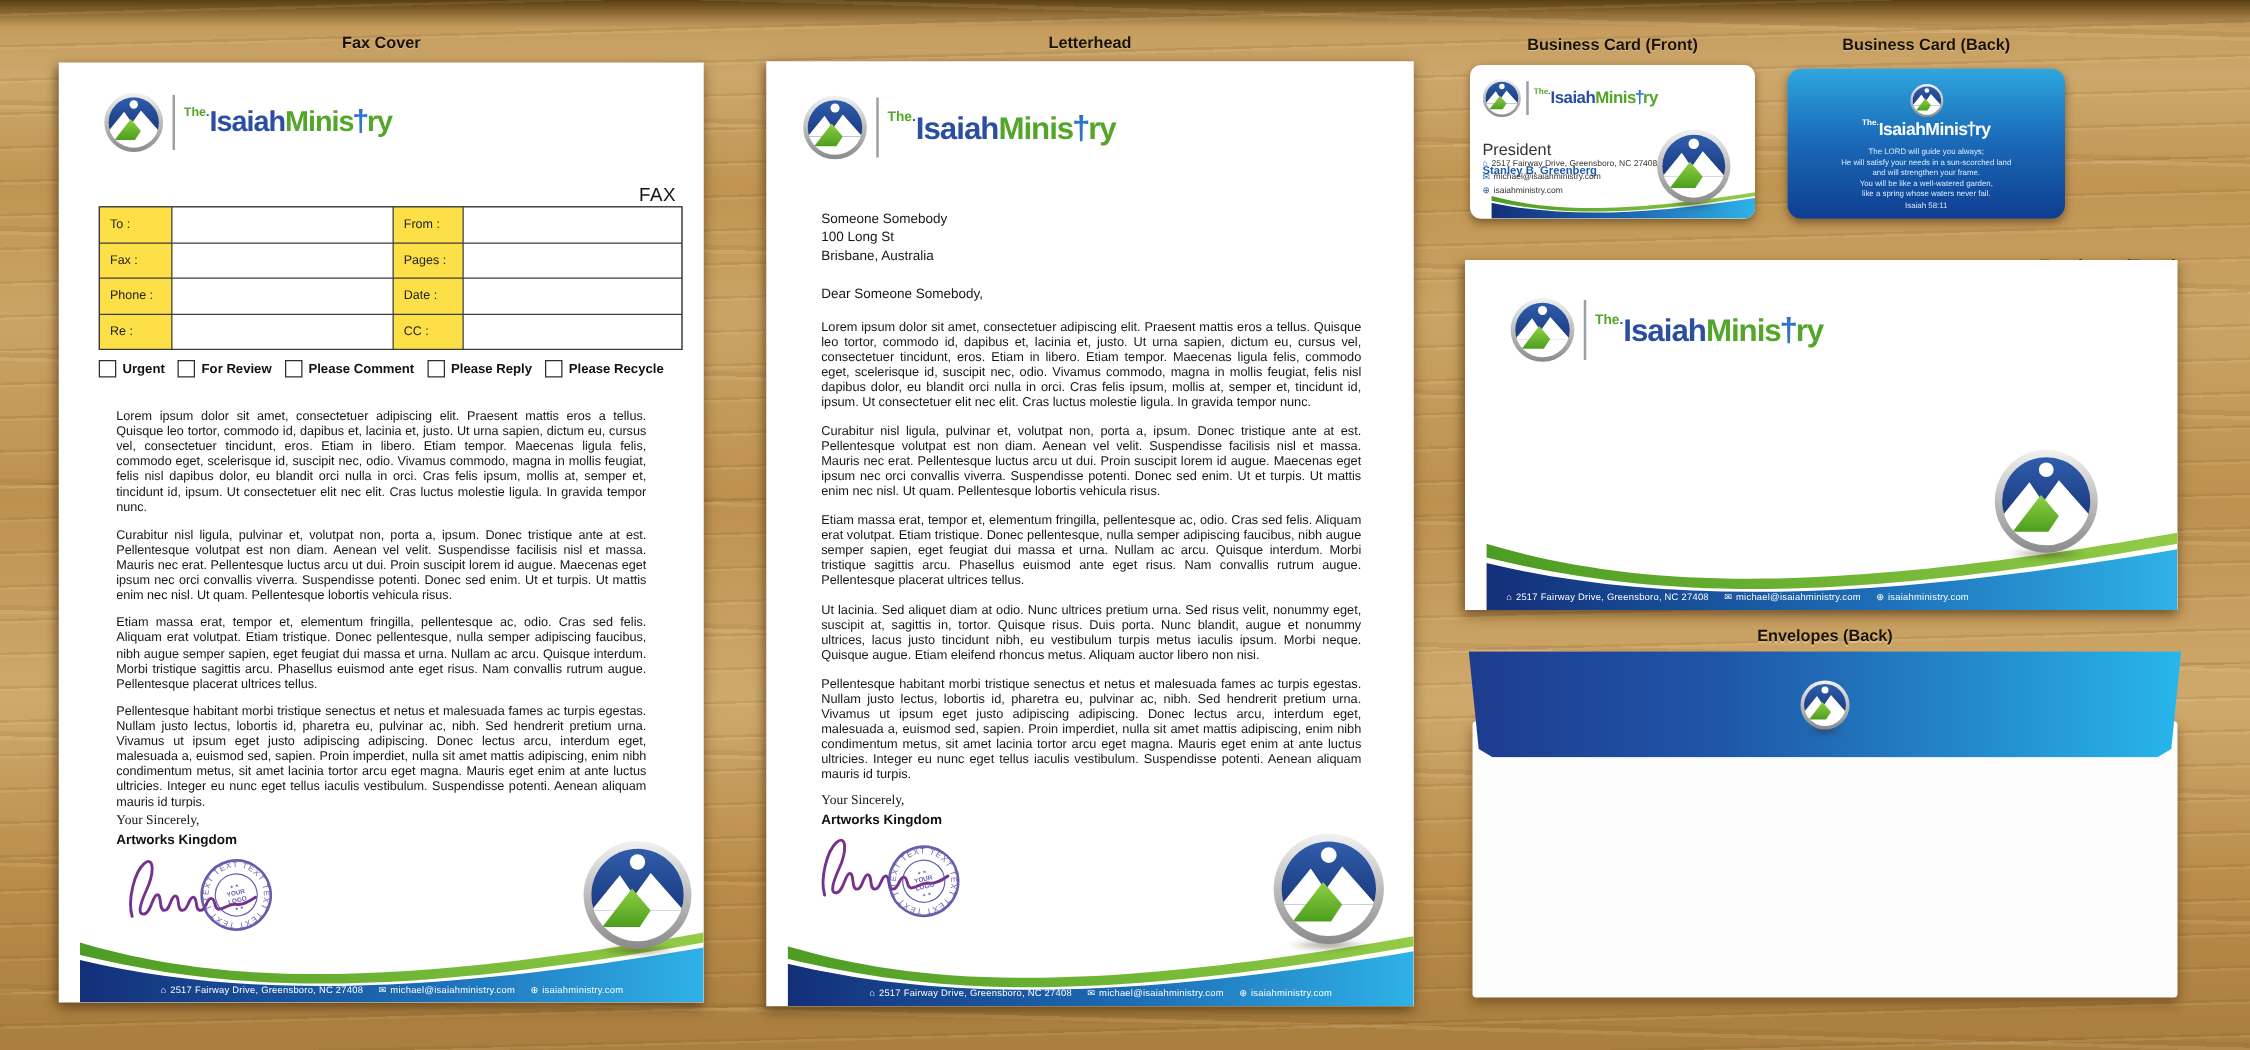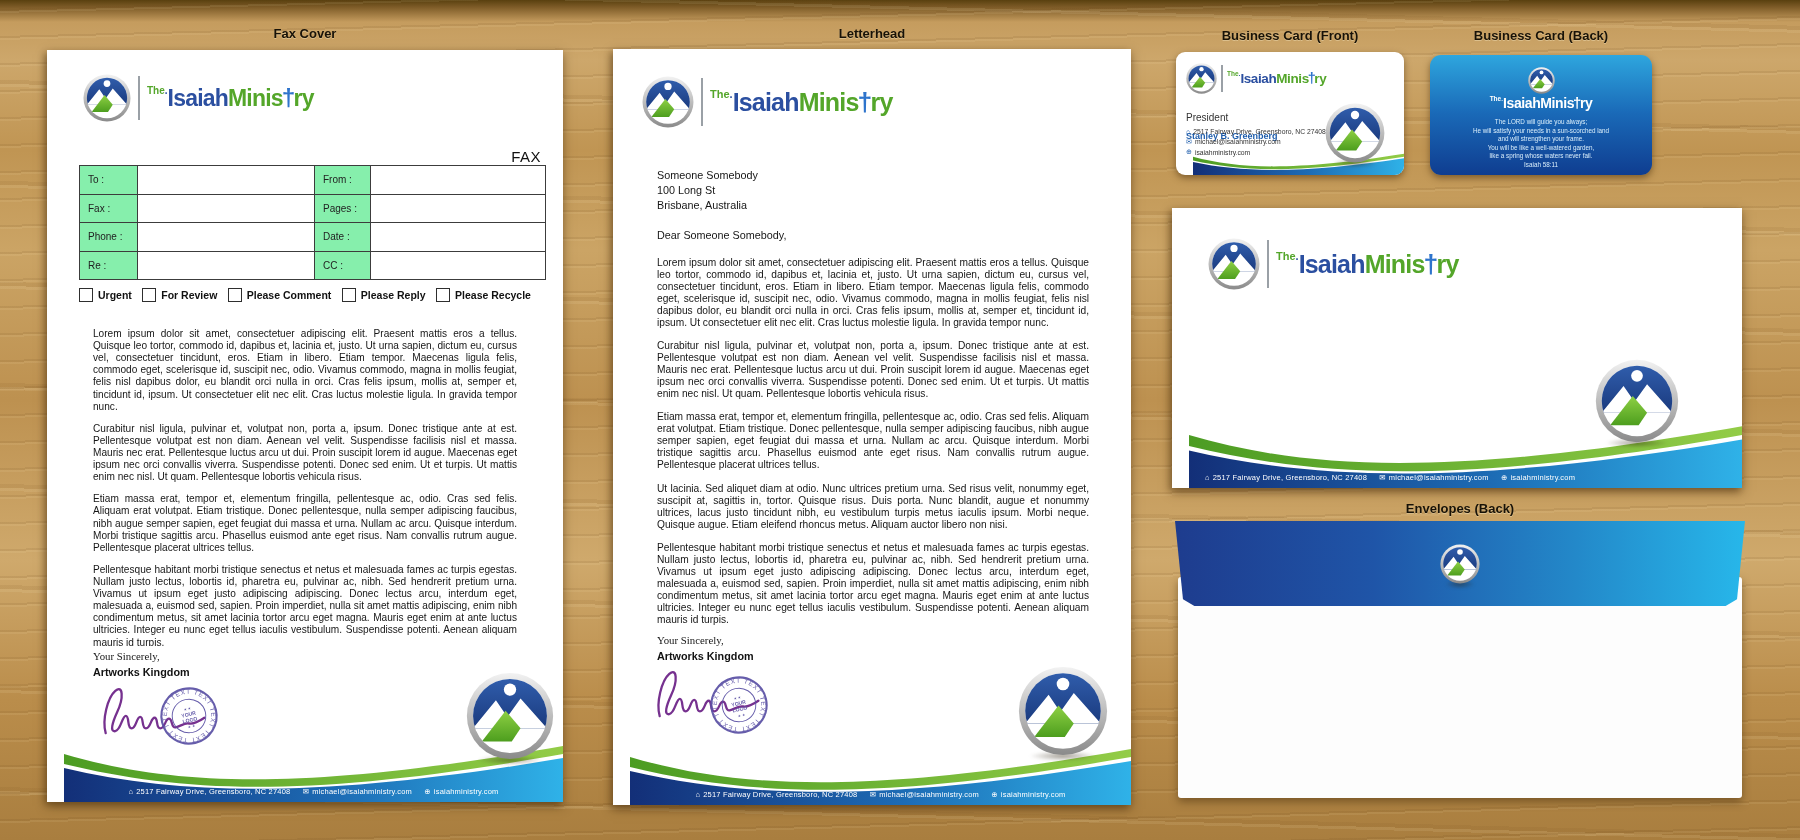--- a/index.html
+++ b/index.html
@@ -51,41 +51,41 @@
   .wave{position:absolute;left:0;right:0;bottom:0;z-index:3;margin-left:17px;}
   .wave svg{position:absolute;inset:0;width:100%;height:100%;}
   .addr{position:absolute;left:0;right:0;bottom:6px;text-align:center;color:#fff;font-size:7.5px;letter-spacing:.2px;z-index:4;white-space:nowrap;}
   .addr--left{text-align:left;padding-left:16px;}
   .ai{margin:0 3px 0 10px;font-size:7.5px;}
   .ai:first-child{margin-left:0;}
   
   .fax-title{position:absolute;font-size:15px;letter-spacing:.5px;color:#111;}
   .faxtable{position:absolute;display:grid;grid-template-columns:57px 176px 55px 174px;grid-auto-rows:27.5px;
     border:1.6px solid #3c3c3c;background:#3c3c3c;gap:1px;}
-  .ft-label{background:#86efac;font-size:10px;color:#222;display:flex;align-items:center;padding-left:8px;}
+  .ft-label{background:#fde047;font-size:10px;color:#222;display:flex;align-items:center;padding-left:8px;}
   .ft-input{background:#fff;}
   .cbrow{position:absolute;display:flex;justify-content:space-between;font-weight:bold;}
   .cb{display:flex;align-items:center;gap:5px;}
   .cbbox{width:12px;height:12px;border:1.6px solid #2e2e2e;background:#fff;display:inline-block;}
   .cbl{font-size:10.5px;color:#111;}
   .bodytext{position:absolute;overflow:hidden;color:#161616;}
   .bodytext p{margin:0 0 10px;text-align:justify;}
   .fax-body{font-size:10.1px;line-height:1.2;}
   .ltr-body{font-size:10.2px;line-height:1.18;margin:0;}
   .ltr-body p{margin:0 0 11px;}
   .closing{position:absolute;font-size:10.8px;color:#151515;font-family:Liberation Serif, serif;}
   .signer{position:absolute;font-size:10.8px;font-weight:bold;color:#111;}
   .sig{position:absolute;z-index:2;}
   .sig svg{width:100%;height:100%;display:block;}
   .stamp{position:absolute;transform:rotate(-13deg);opacity:.92;z-index:2;}
   .recipient{position:absolute;font-size:10.8px;line-height:1.38;color:#161616;}
   .salutation{position:absolute;font-size:10.8px;color:#161616;}
   
   .bc-name{position:absolute;font-size:9px;font-weight:bold;color:#1d5cab;margin-top:30px;}
-  .bc-title{position:absolute;font-size:10px;color:#333;}
+  .bc-title{position:absolute;font-size:13px;color:#333;}
   .bc-contacts{position:absolute;display:flex;flex-direction:column;gap:2.5px;}
   .bc-line{display:flex;align-items:center;gap:3px;font-size:6.8px;color:#333;white-space:nowrap;}
   .bc-ic{color:#1d5cab;font-size:7px;}
   .bcback{background:linear-gradient(180deg,#2ea6de 0%,#1a6ab8 48%,#0f3d90 100%);}
   .verse{position:absolute;left:0;right:0;text-align:center;font-size:6.3px;line-height:1.36;color:#d9eefb;}
   
   .envflap{position:absolute;left:0;top:0;width:100%;height:85px;z-index:3;
     background:linear-gradient(90deg,#1e3c8e 0%,#1f55a8 35%,#2388c9 70%,#27b7ea 100%);
     clip-path:polygon(0% 0%,100% 0%,98.6% 92%,96.6% 100%,3.4% 100%,1.4% 92%);}
   .envbody{position:absolute;left:3px;right:3px;top:56px;bottom:2px;background:#fdfdfd;border-radius:3px;

